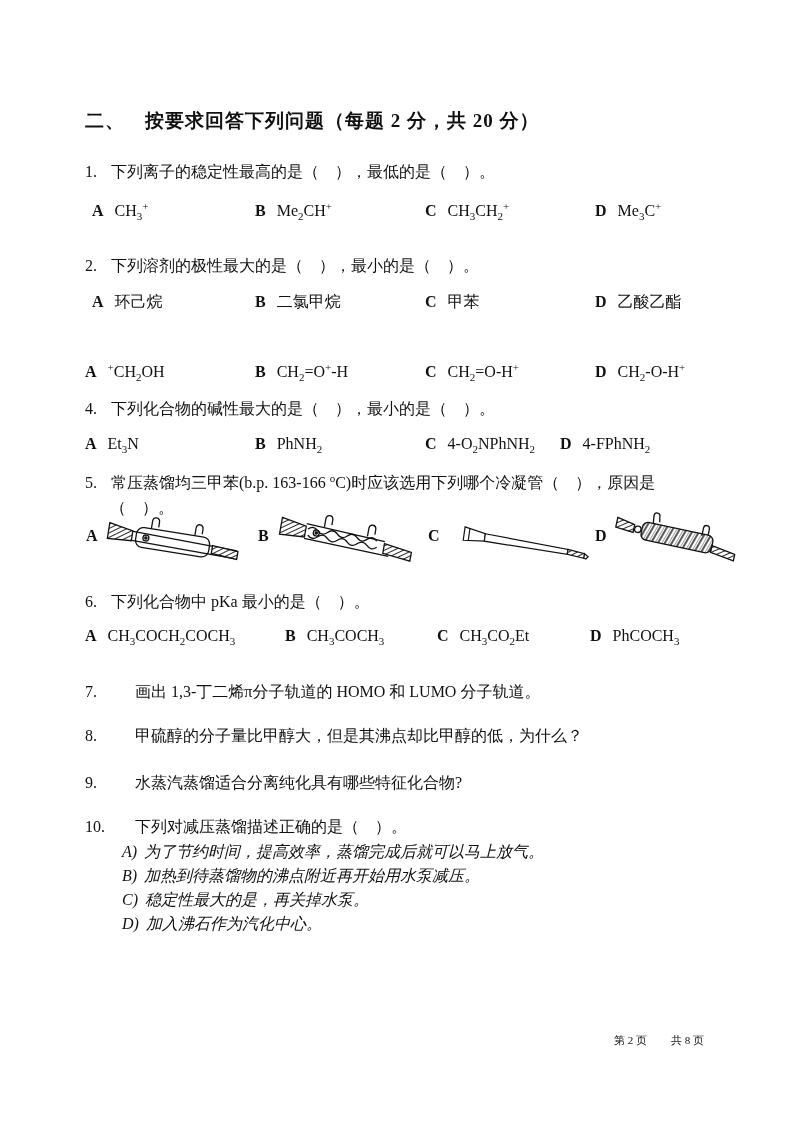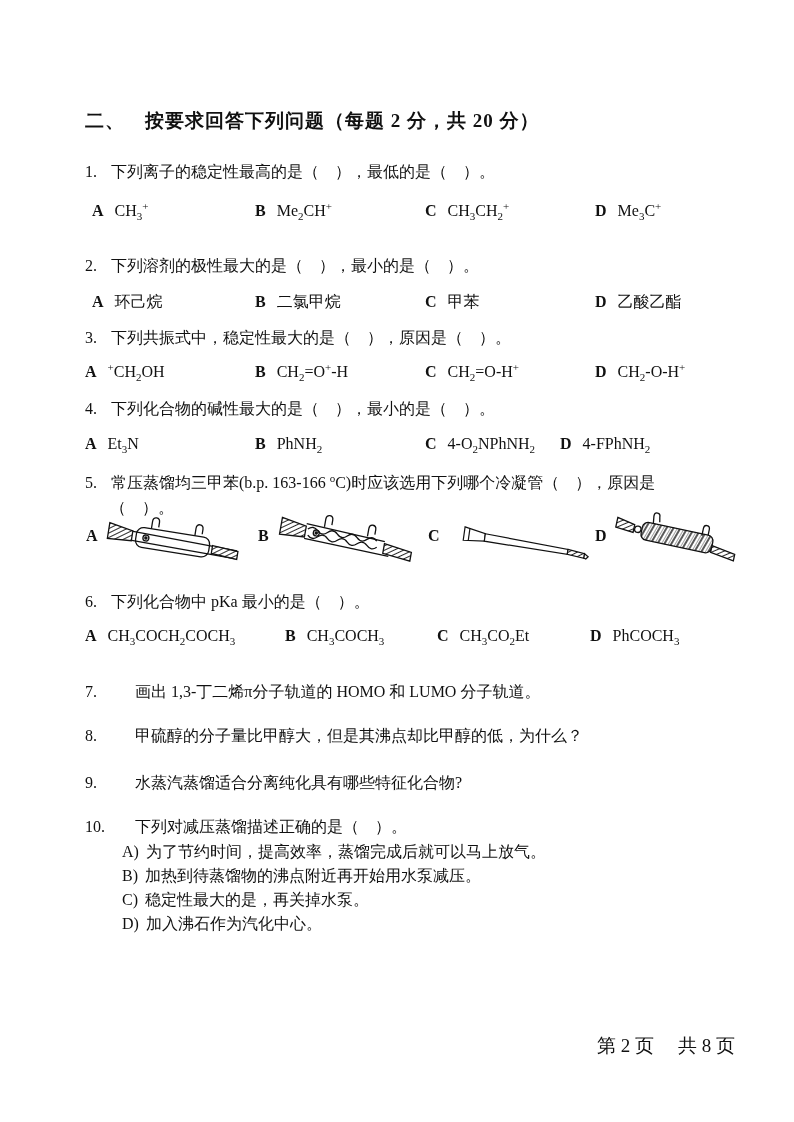--- a/index.html
+++ b/index.html
@@ -20,23 +20,23 @@
   }
   .q{left:85px;font-size:16px;}
   .q .num{display:inline-block;width:26px;}
   .q.wide .num{width:50px;}
   .optrow{left:85px;height:26px;width:660px;font-size:16px;}
   .opt{position:absolute;top:0;white-space:nowrap;}
   .opt b{margin-right:11px;font-weight:bold;}
   sub,sup{font-size:11px;line-height:0;}
   .cond-label{font-size:16px;font-weight:bold;}
   .cond-fig{position:absolute;}
-  .subopt{left:122px;font-size:16px;}
+  .subopt{left:122px;font-size:16px;font-style:italic;}
   .subopt .mk{display:inline-block;margin-right:7px;}
-  .footer{left:597px;top:1033px;font-size:19px;}
+  .footer{left:614px;top:1033px;font-size:11px;}
   .footer span{margin-right:24px;}
   svg{display:block;overflow:visible;}
 </style>
 </head>
 <body>
 
 <svg width="0" height="0" style="position:absolute">
   <defs>
     <pattern id="grind" width="4" height="4" patternUnits="userSpaceOnUse" patternTransform="rotate(55)">
       <rect width="4" height="4" fill="#fff"></rect>
@@ -67,23 +67,20 @@
   <div class="abs q" style="top:256px">
     <span class="num">2.</span><span>下列溶剂的极性最大的是（　），最小的是（　）。</span>
   </div>
   <div class="abs optrow" style="top:292px">
     <span class="opt" style="left:7px"><b>A</b><span>环己烷</span></span>
     <span class="opt" style="left:170px"><b>B</b><span>二氯甲烷</span></span>
     <span class="opt" style="left:340px"><b>C</b><span>甲苯</span></span>
     <span class="opt" style="left:510px"><b>D</b><span>乙酸乙酯</span></span>
   </div>
 
-  <div class="abs q" style="top:328px">
-    <span class="num">3.</span><span>下列共振式中，稳定性最大的是（　），原因是（　）。</span>
-  </div>
   <div class="abs optrow" style="top:363px">
     <span class="opt" style="left:0px"><b>A</b><span><sup>+</sup>CH<sub>2</sub>OH</span></span>
     <span class="opt" style="left:170px"><b>B</b><span>CH<sub>2</sub>=O<sup>+</sup>-H</span></span>
     <span class="opt" style="left:340px"><b>C</b><span>CH<sub>2</sub>=O-H<sup>+</sup></span></span>
     <span class="opt" style="left:510px"><b>D</b><span>CH<sub>2</sub>-O-H<sup>+</sup></span></span>
   </div>
 
   <div class="abs q" style="top:399px">
     <span class="num">4.</span><span>下列化合物的碱性最大的是（　），最小的是（　）。</span>
   </div>

